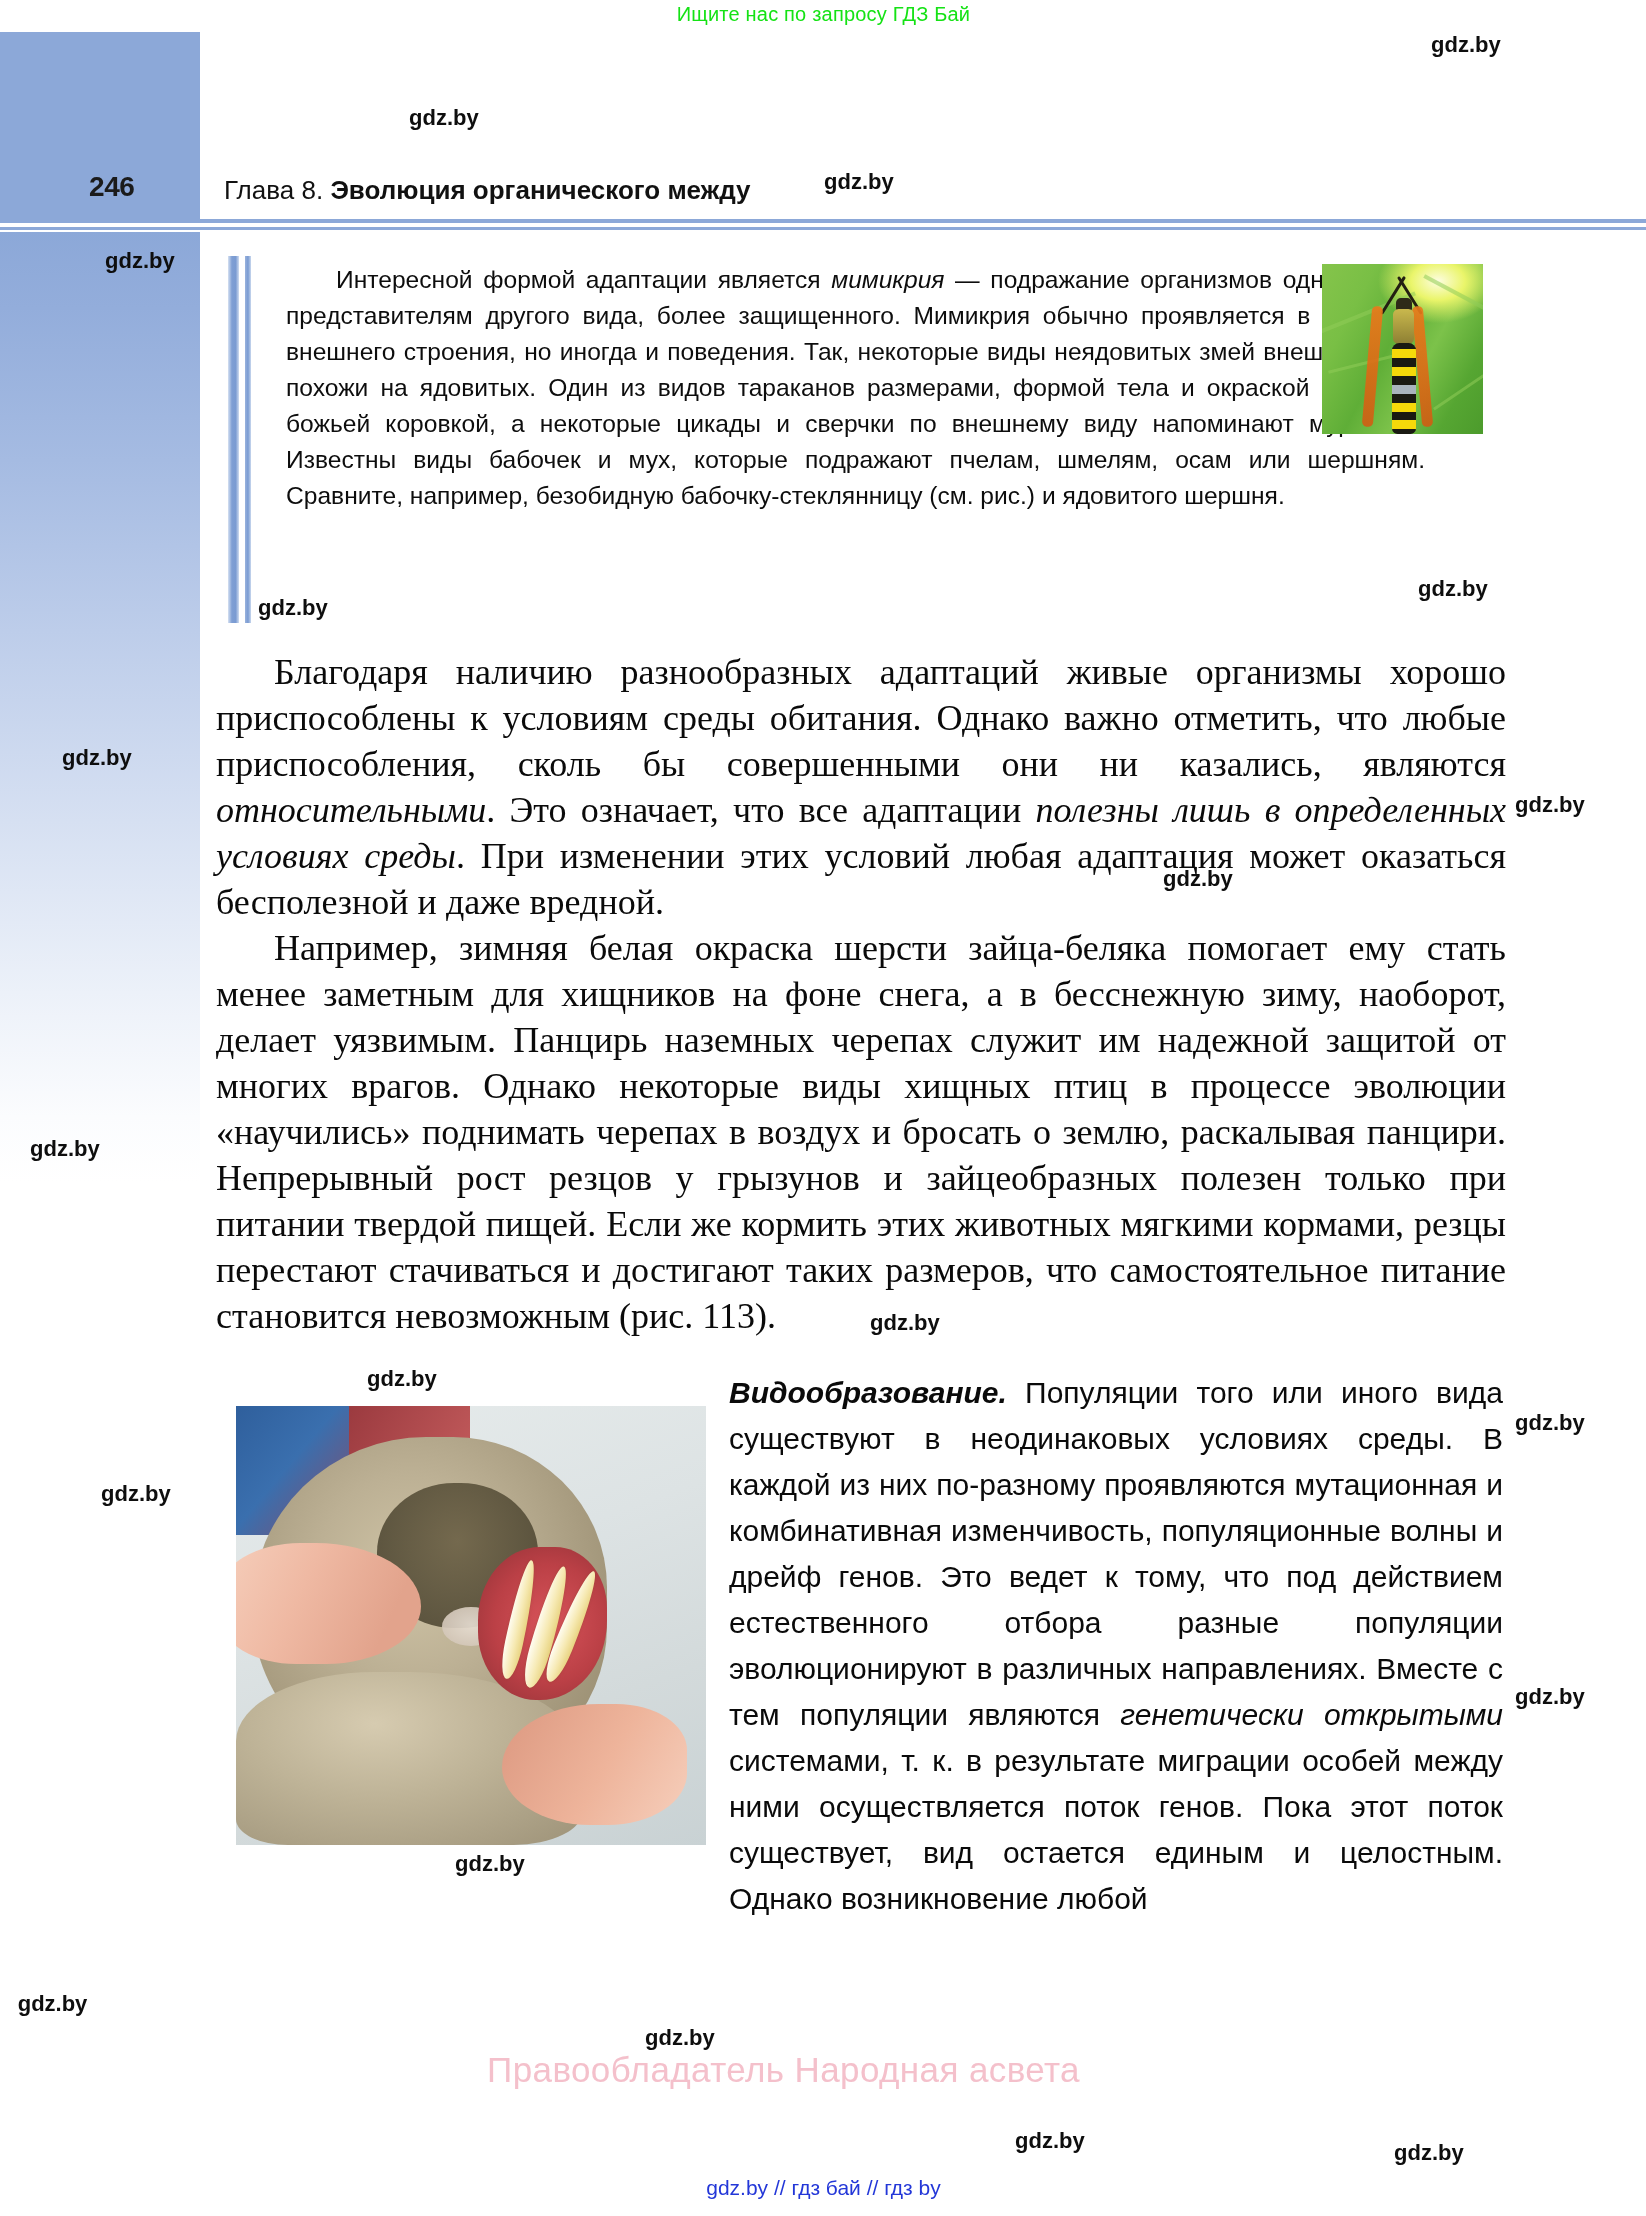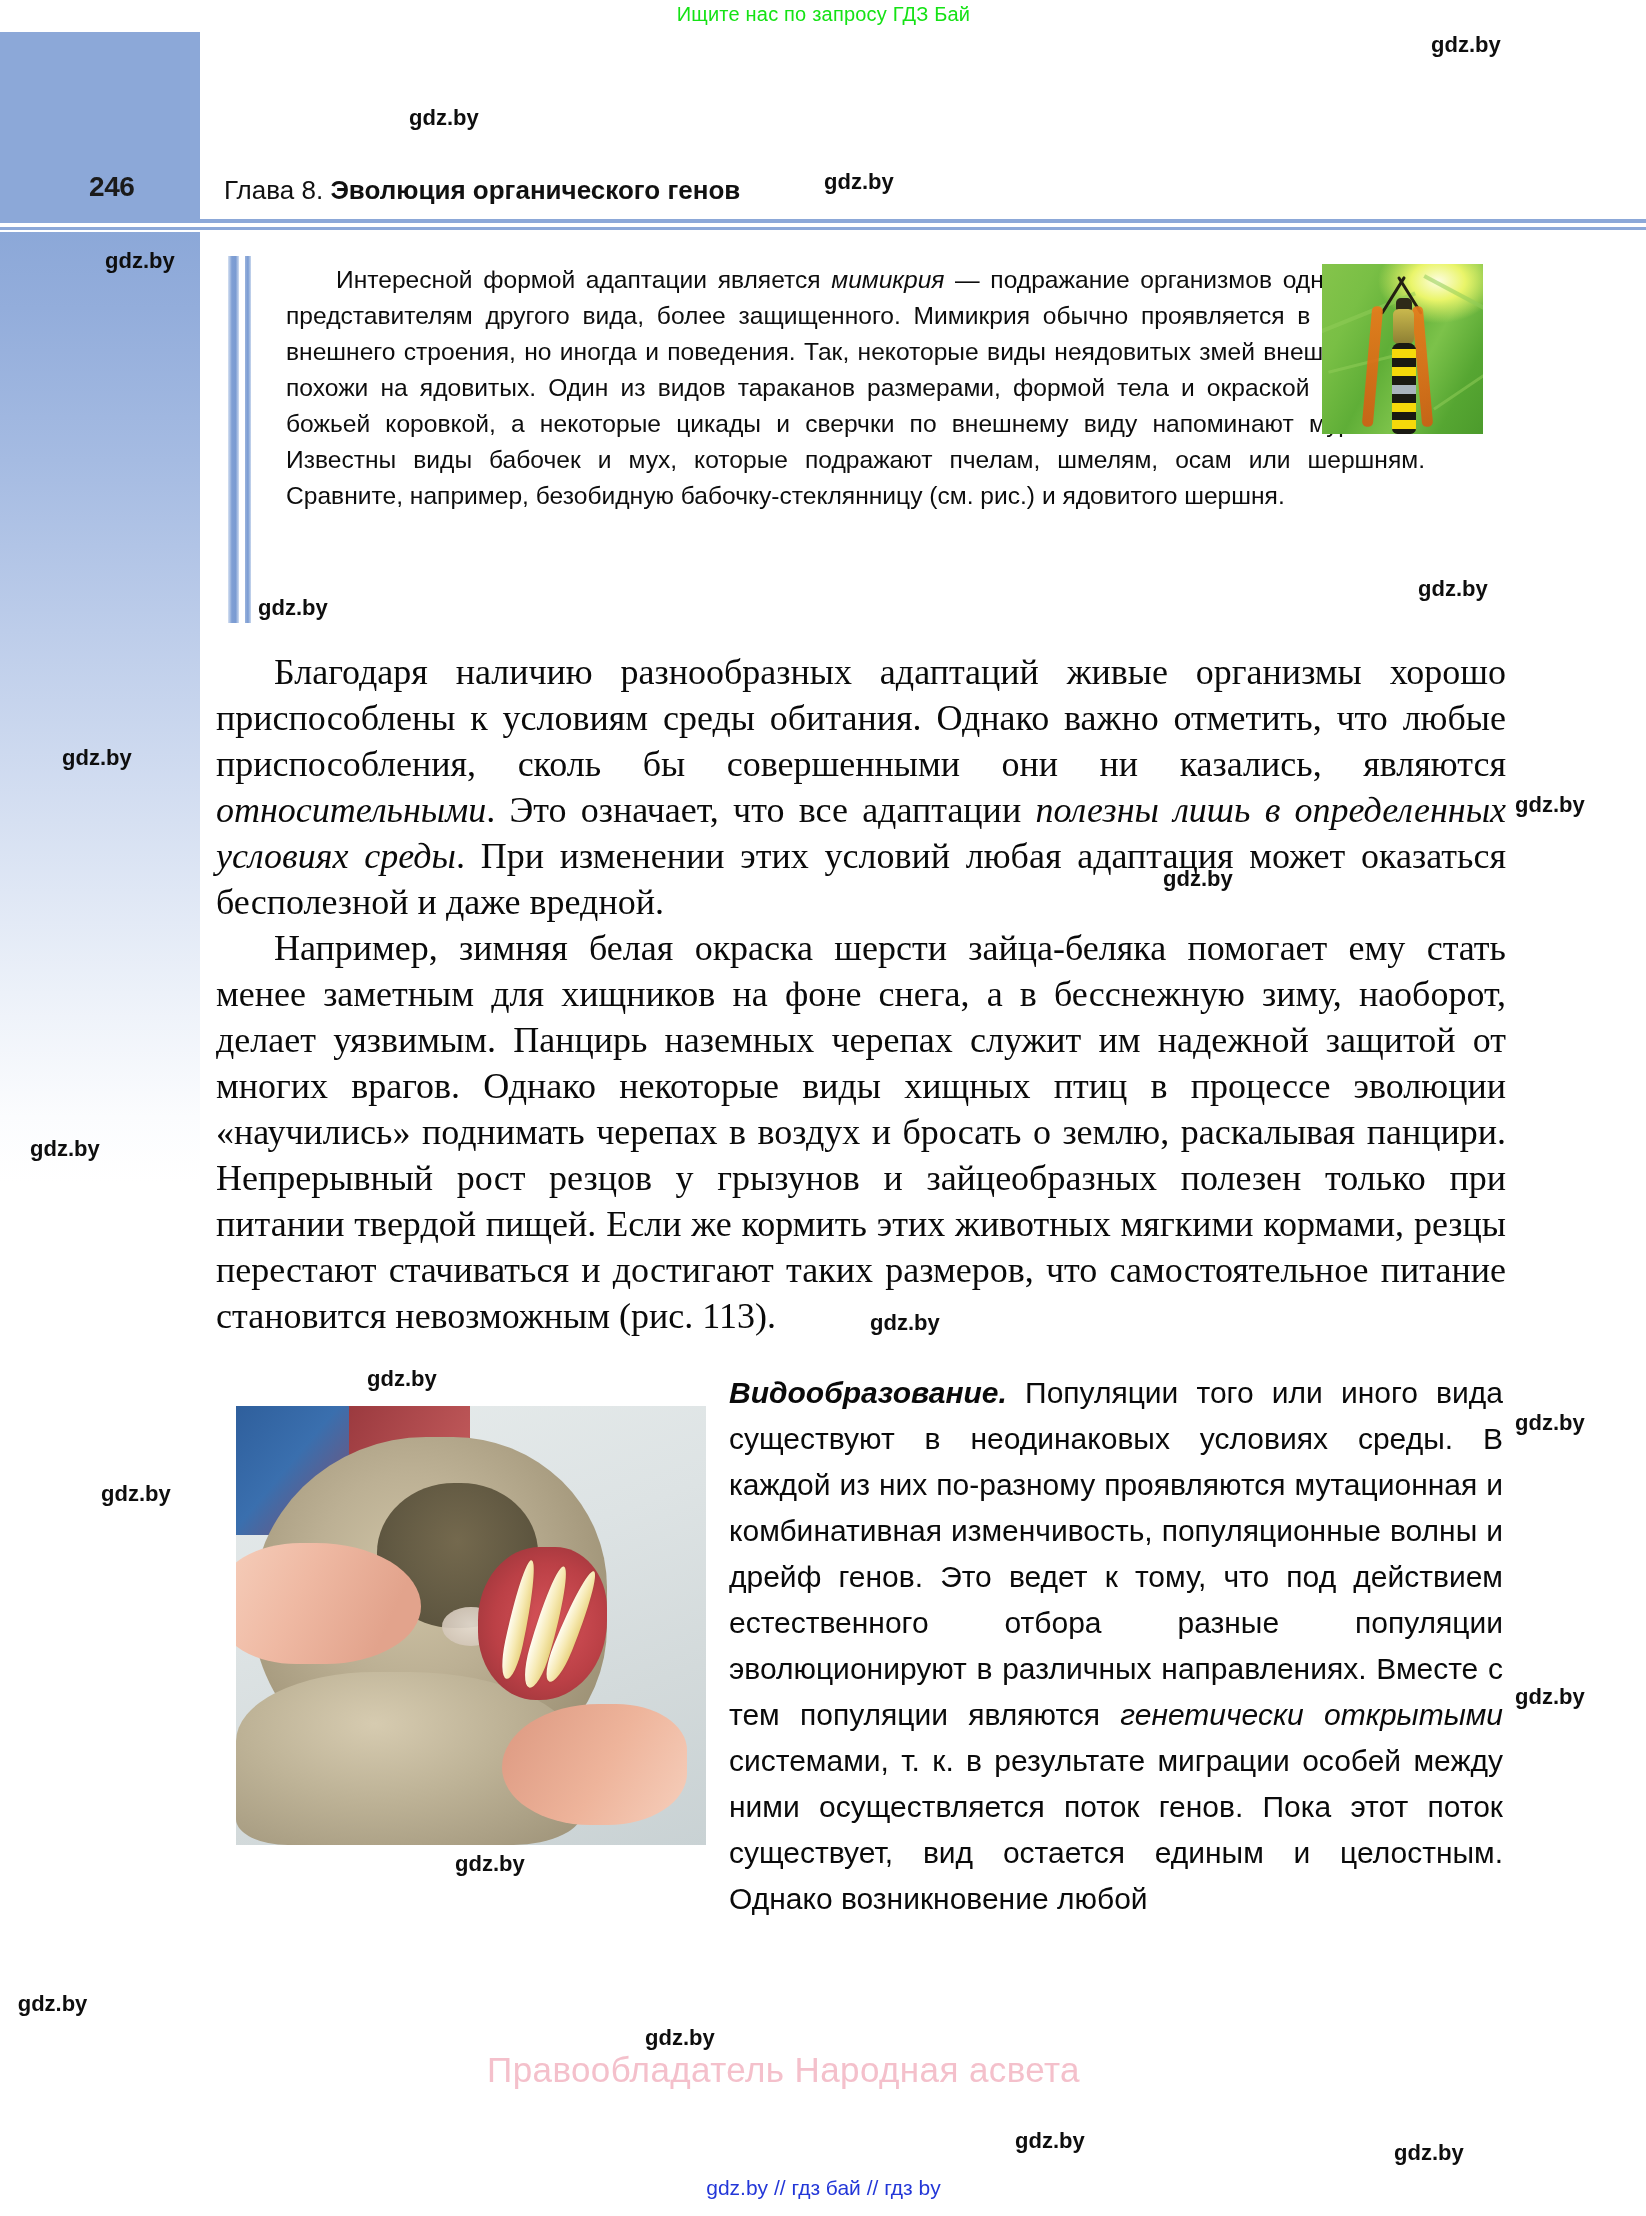--- a/index.html
+++ b/index.html
@@ -359,21 +359,21 @@
 <body>
 
 <div class="top-banner">Ищите нас по запросу ГДЗ Бай</div>
 
 <div class="left-band-top"></div>
 <div class="left-band-lower"></div>
 
 <div class="page-number">246</div>
 
 <div class="header-title">
-  <span class="chapter-label">Глава 8. </span><span class="chapter-name">Эволюция органического генов</span>
+  <span class="chapter-label">Глава 8. </span><span class="chapter-name">Эволюция органического между</span>
 </div>
 
 <div class="header-rule-outer"></div>
 <div class="header-rule-inner"></div>
 
 <div class="sidebar-rule-thick"></div>
 <div class="sidebar-rule-thin"></div>
 
 <div class="intro-text">
   <span>Интересной формой адаптации является </span><span class="term">мимикрия</span><span> — подражание организмов одного вида представителям другого вида, более защищенного. Мимикрия обычно проявляется в сходстве внешнего строения, но иногда и поведения. Так, некоторые виды неядовитых змей внешне очень похожи на ядовитых. Один из видов тараканов размерами, формой тела и окраской сходен с божьей коровкой, а некоторые цикады и сверчки по внешнему виду напоминают муравьев. Известны виды бабочек и мух, которые подражают пчелам, шмелям, осам или шершням. Сравните, например, безобидную бабочку-стеклянницу (см. рис.) и ядовитого шершня.</span>

